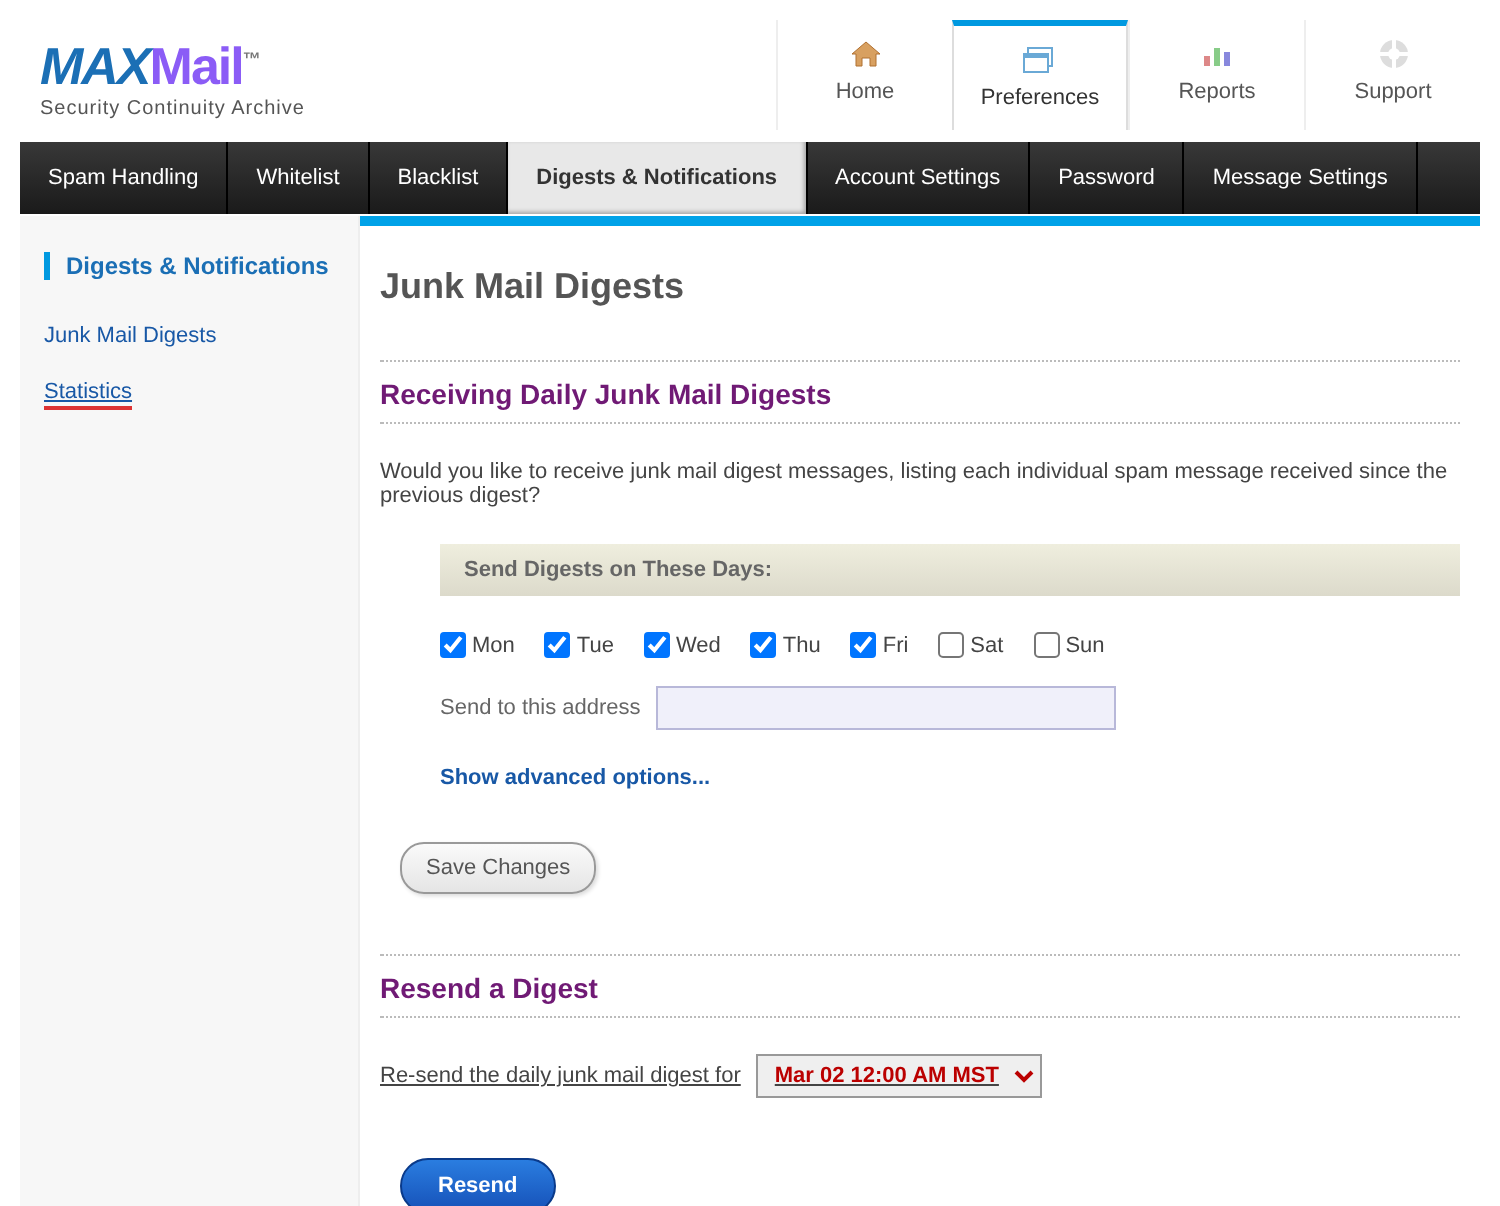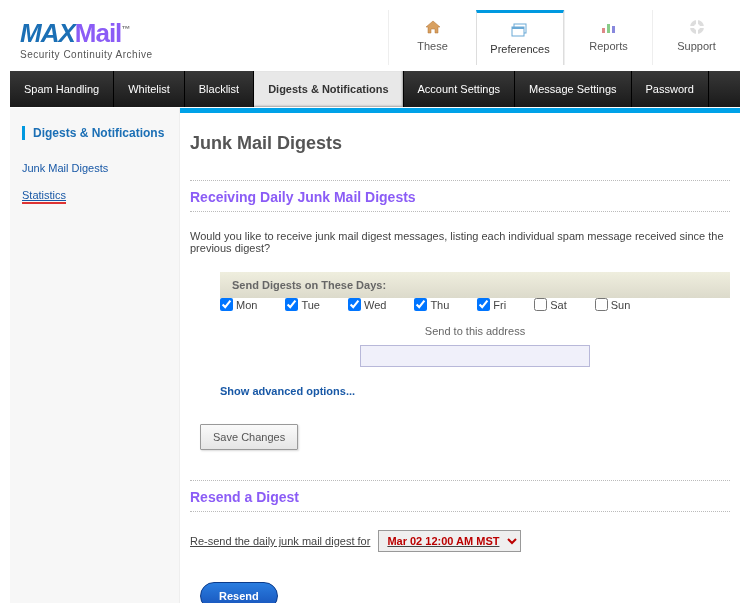--- a/index.html
+++ b/index.html
@@ -21,30 +21,30 @@
 .body { display: flex; margin: 0 10px; }
 .sidebar { width: 170px; background: #f7f7f7; padding: 18px 12px; border-right:1px solid #eee; min-height: 480px; }
 .side-header { color: #1b6fb5; font-weight: bold; font-size: 12px; border-left: 3px solid #0099e0; padding-left: 8px; margin-bottom: 22px; }
 .side-link { display:block; color: #1858a6; font-size: 11px; margin-bottom: 14px; cursor:pointer; }
 .side-link.active { text-decoration: underline; border-bottom: 2px solid #d33; padding-bottom:1px; display:inline-block; }
 .main { flex: 1; }
 .blue-bar { height: 5px; background: #00a2e8; margin-bottom: 20px; }
 .content { padding: 0 10px 20px 10px; }
 .page-title { color: #555; font-size: 18px; margin-bottom: 26px; }
 .section-hr { border-top: 1px dotted #bbb; margin-bottom: 8px; }
-.section-title { color: #8b5cf6; font-size: 14px; font-weight: bold; margin-bottom: 6px; }
+.section-title { color: #701a75; font-size: 14px; font-weight: bold; margin-bottom: 6px; }
 .section-hr2 { border-top: 1px dotted #bbb; margin-bottom: 18px; }
 .q-text { color: #444; font-size: 11px; margin-bottom: 18px; }
 .days-header { background: linear-gradient(#efeede, #dcdacb); color: #666; font-size: 11px; font-weight:bold; padding: 7px 12px; margin-left: 30px; }
-.days-row { margin: 0 0 14px 30px; display:flex; align-items:center; gap:20px; font-size:11px; color:#444; }
+.days-row { margin: 18px 0 14px 30px; display:flex; align-items:center; gap:7px; font-size:11px; color:#444; }
 .days-row label { margin-right: 8px; display:flex; align-items:center; gap:3px; cursor:pointer; }
-.addr-row { margin-left: 30px; display:flex; align-items:center; gap:8px; font-size:11px; color:#666;flex-direction:column; }
+.addr-row { margin-left: 30px; display:flex; align-items:center; gap:8px; font-size:11px; color:#666; }
 .addr-input { width: 230px; height: 22px; border:1px solid #b8b8d9; background:#f0f0fa; padding:0 4px; }
 .adv-link { color:#1858a6; font-weight:bold; font-size:11px; margin:18px 0 0 30px; display:inline-block; cursor:pointer; }
-.save-btn { margin:26px 0 30px 10px; padding:6px 12px; font-size:11px; background:linear-gradient(#fafafa,#e5e5e5); border:1px solid #999; border-radius:1px; color:#555; cursor:pointer; box-shadow:1px 1px 2px rgba(0,0,0,.15); }
+.save-btn { margin:26px 0 30px 10px; padding:6px 12px; font-size:11px; background:linear-gradient(#fafafa,#e5e5e5); border:1px solid #999; border-radius:12px; color:#555; cursor:pointer; box-shadow:1px 1px 2px rgba(0,0,0,.15); }
 .resend-row { font-size:11px; color:#444; margin-bottom: 30px; display:flex; align-items:center; gap:8px;text-decoration:underline; }
 .resend-select { border:1px solid #999; padding:3px 4px; font-size:11px; font-weight:bold; color:#b00; cursor:pointer; }
 .resend-btn { background:linear-gradient(#2a7de0,#1651b8); color:#fff; border:1px solid #0a3a8a; border-radius:14px; padding:7px 18px; font-size:11px; font-weight:bold; cursor:pointer; margin-left:10px; }
 input[type=checkbox]{ width:13px; height:13px; cursor:pointer; }
 </style>
 </head>
 <body>
 
 <div class="header">
   <div class="logo-area">
@@ -53,21 +53,21 @@
     </div>
     <div class="logo-tag">Security  Continuity  Archive</div>
   </div>
   <div class="top-nav">
     <div class="top-nav-item">
       <div class="top-nav-icon">
           <svg width="16" height="14">
             <path d="M8 1 L15 7 L13 7 L13 13 L10 13 L10 9 L6 9 L6 13 L3 13 L3 7 L1 7 Z" fill="#d8a060" stroke="#b07030" stroke-width="0.5"></path>
           </svg>
         </div>
-      <span>These</span>
+      <span>Home</span>
     </div>
     <div class="top-nav-item active">
       <div class="top-nav-icon">
           <svg width="18" height="14">
             <rect x="3" y="1" width="12" height="9" fill="#fff" stroke="#6aa9d6"></rect>
             <rect x="1" y="4" width="12" height="9" fill="#fff" stroke="#6aa9d6"></rect>
             <rect x="1" y="4" width="12" height="2" fill="#6aa9d6"></rect>
           </svg>
         </div>
       <span>Preferences</span>
@@ -95,22 +95,22 @@
     </div>
   </div>
 </div>
 
 <div class="tab-bar">
   <div class="tab">Spam Handling</div>
   <div class="tab">Whitelist</div>
   <div class="tab">Blacklist</div>
   <div class="tab active">Digests &amp; Notifications</div>
   <div class="tab">Account Settings</div>
+  <div class="tab">Password</div>
   <div class="tab">Message Settings</div>
-  <div class="tab">Password</div>
 </div>
 
 <div class="body">
   <div class="sidebar">
     <div class="side-header">Digests &amp; Notifications</div>
     <a class="side-link">Junk Mail Digests</a>
     <a class="side-link active">Statistics</a>
   </div>
 
   <div class="main">

